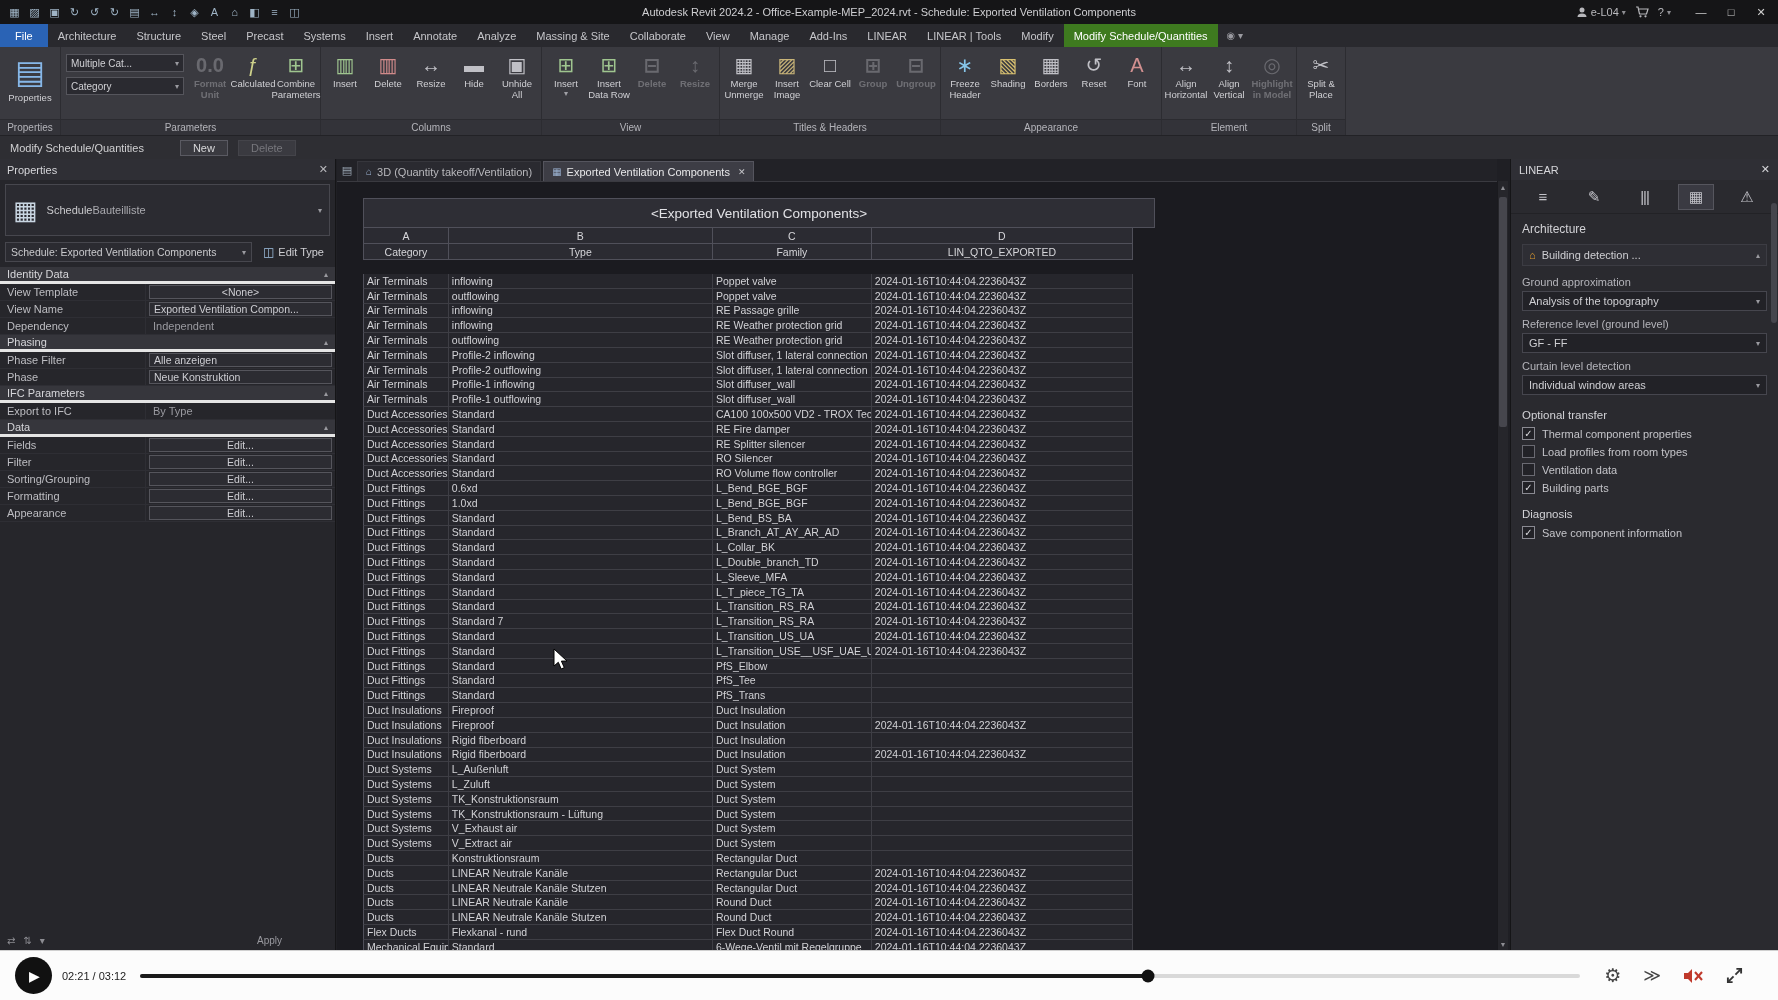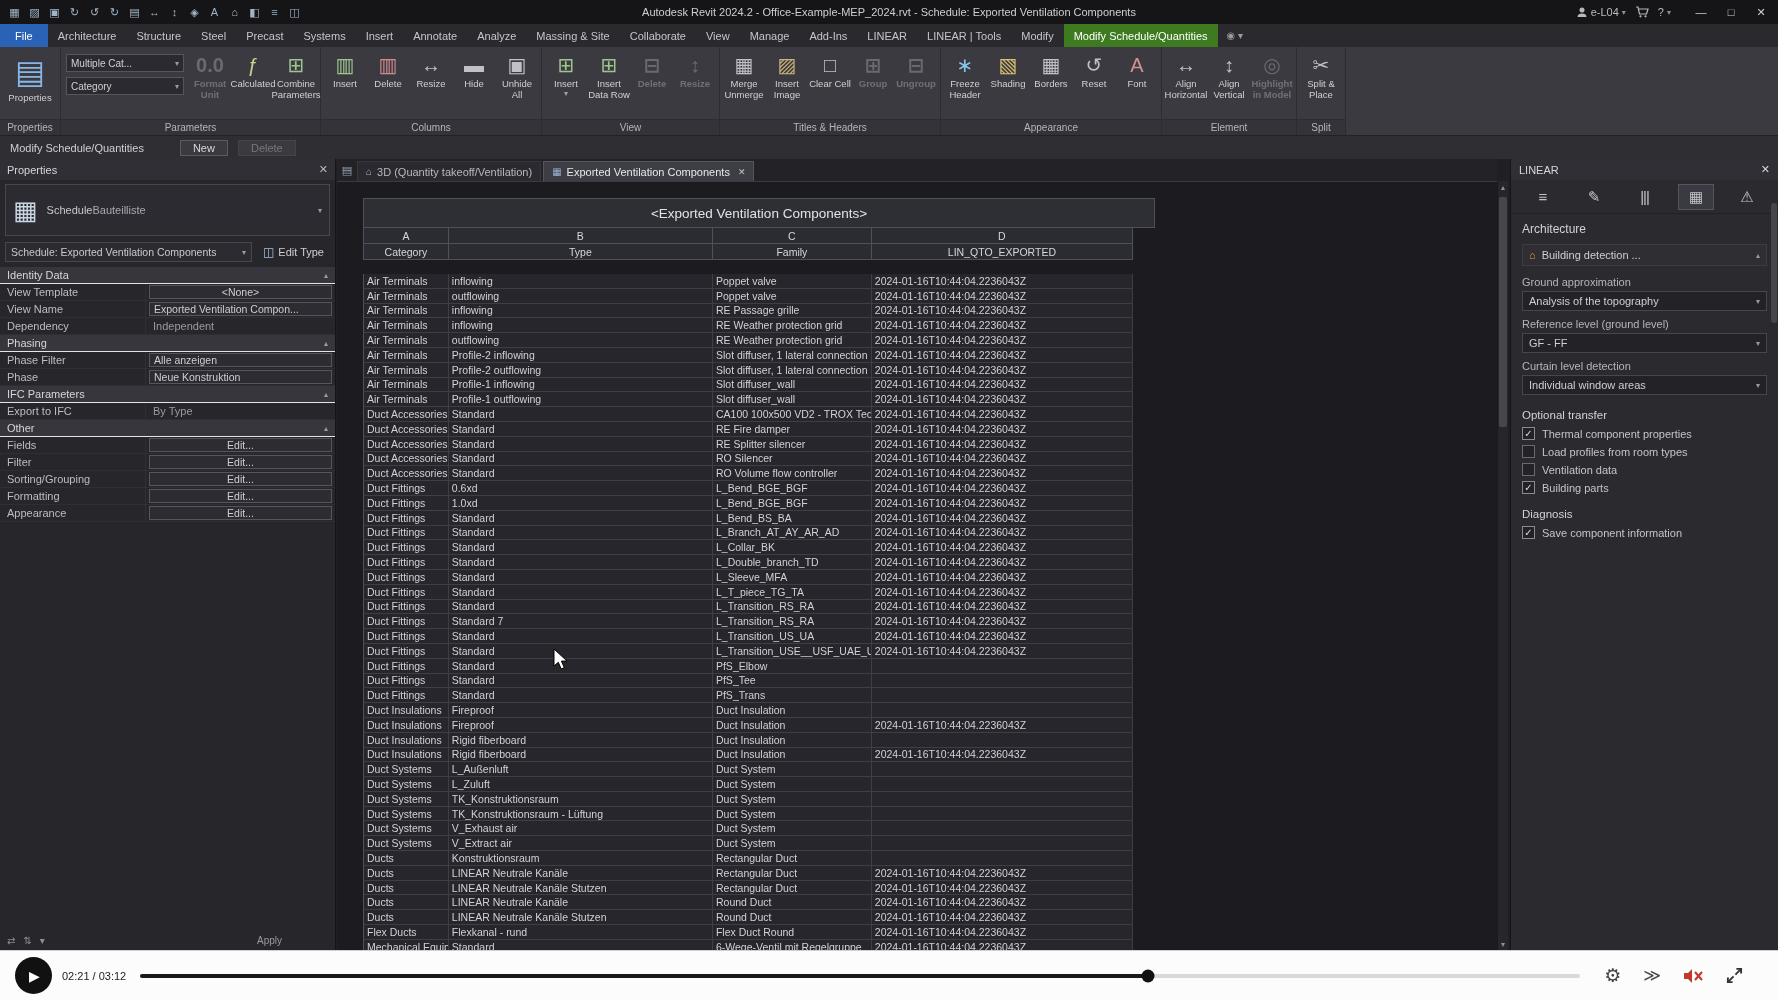--- a/index.html
+++ b/index.html
@@ -52,21 +52,21 @@
 .props-head { height:21px; background:#2f2f35; display:flex; align-items:center; justify-content:space-between; padding:0 7px; color:#d6d6da; }
 .props-head .x { color:#b8b8bc; font-size:11px; }
 .type-sel { margin:4px 5px 0 5px; height:52px; background:#2b2b31; border:1px solid #47474e; display:flex; align-items:center; padding:0 7px; gap:9px; }
 .ts-icon { font-size:26px; color:#c9d6e2; }
 .ts-text { display:flex; flex-direction:row; line-height:14px; flex:1; }
 .ts-text .dim { color:#a9a9ae; }
 .sel-row { margin:6px 5px 5px 5px; display:flex; gap:5px; align-items:center; }
 .sel-combo { flex:1; height:20px; border:1px solid #47474e; background:#2b2b31; display:flex; align-items:center; justify-content:space-between; padding:0 5px; white-space:nowrap; overflow:hidden; font-size:10.5px; }
 .edit-type { height:20px; display:flex; align-items:center; gap:4px; padding:0 5px; border:1px solid transparent; color:#cfcfd3; white-space:nowrap; }
 .et-icon { color:#9fc0e0; font-size:12px; }
-.psec { height:17px; background:#36363c; display:flex; align-items:center; justify-content:space-between; padding:0 7px; color:#d6d6da; border-bottom:1px solid #e5e5e5; }
+.psec { height:17px; background:#36363c; display:flex; align-items:center; justify-content:space-between; padding:0 7px; color:#d6d6da; border-bottom:3px solid #e5e5e5; }
 .sec-caret { font-size:8px; color:#9a9aa0; }
 .prow { height:17px; display:flex; border-bottom:1px solid #2e2e34; }
 .pname { width:146px; padding-left:7px; display:flex; align-items:center; color:#bdbdc2; border-right:1px solid #2e2e34; }
 .pval { flex:1; display:flex; align-items:center; padding:0 3px; color:#cdcdd2; }
 .pbox { flex:1; height:14px; border:1px solid #55555c; background:#2c2c32; display:flex; align-items:center; padding:0 4px; font-size:10.5px; white-space:nowrap; overflow:hidden; }
 .pbox.center { justify-content:center; }
 .pplain { padding-left:4px; color:#9a9aa0; }
 .props-foot { position:absolute; bottom:2px; left:0; right:0; height:16px; display:flex; align-items:center; padding:0 7px; gap:8px; color:#8d8d93; font-size:10px; }
 .apply { margin-left:auto; margin-right:46px; color:#9a9aa0; }
 
@@ -434,21 +434,21 @@
         <span>IFC Parameters</span>
         <span class="sec-caret">▴</span>
       </div>
       <div class="prow">
         <div class="pname">Export to IFC</div>
         <div class="pval">
           <span class="pplain">By Type</span>
         </div>
       </div>
       <div class="psec">
-        <span>Other</span>
+        <span>Data</span>
         <span class="sec-caret">▴</span>
       </div>
       <div class="prow">
         <div class="pname">Fields</div>
         <div class="pval">
           <div class="pbox center">Edit...</div>
         </div>
       </div>
       <div class="prow">
         <div class="pname">Filter</div>

